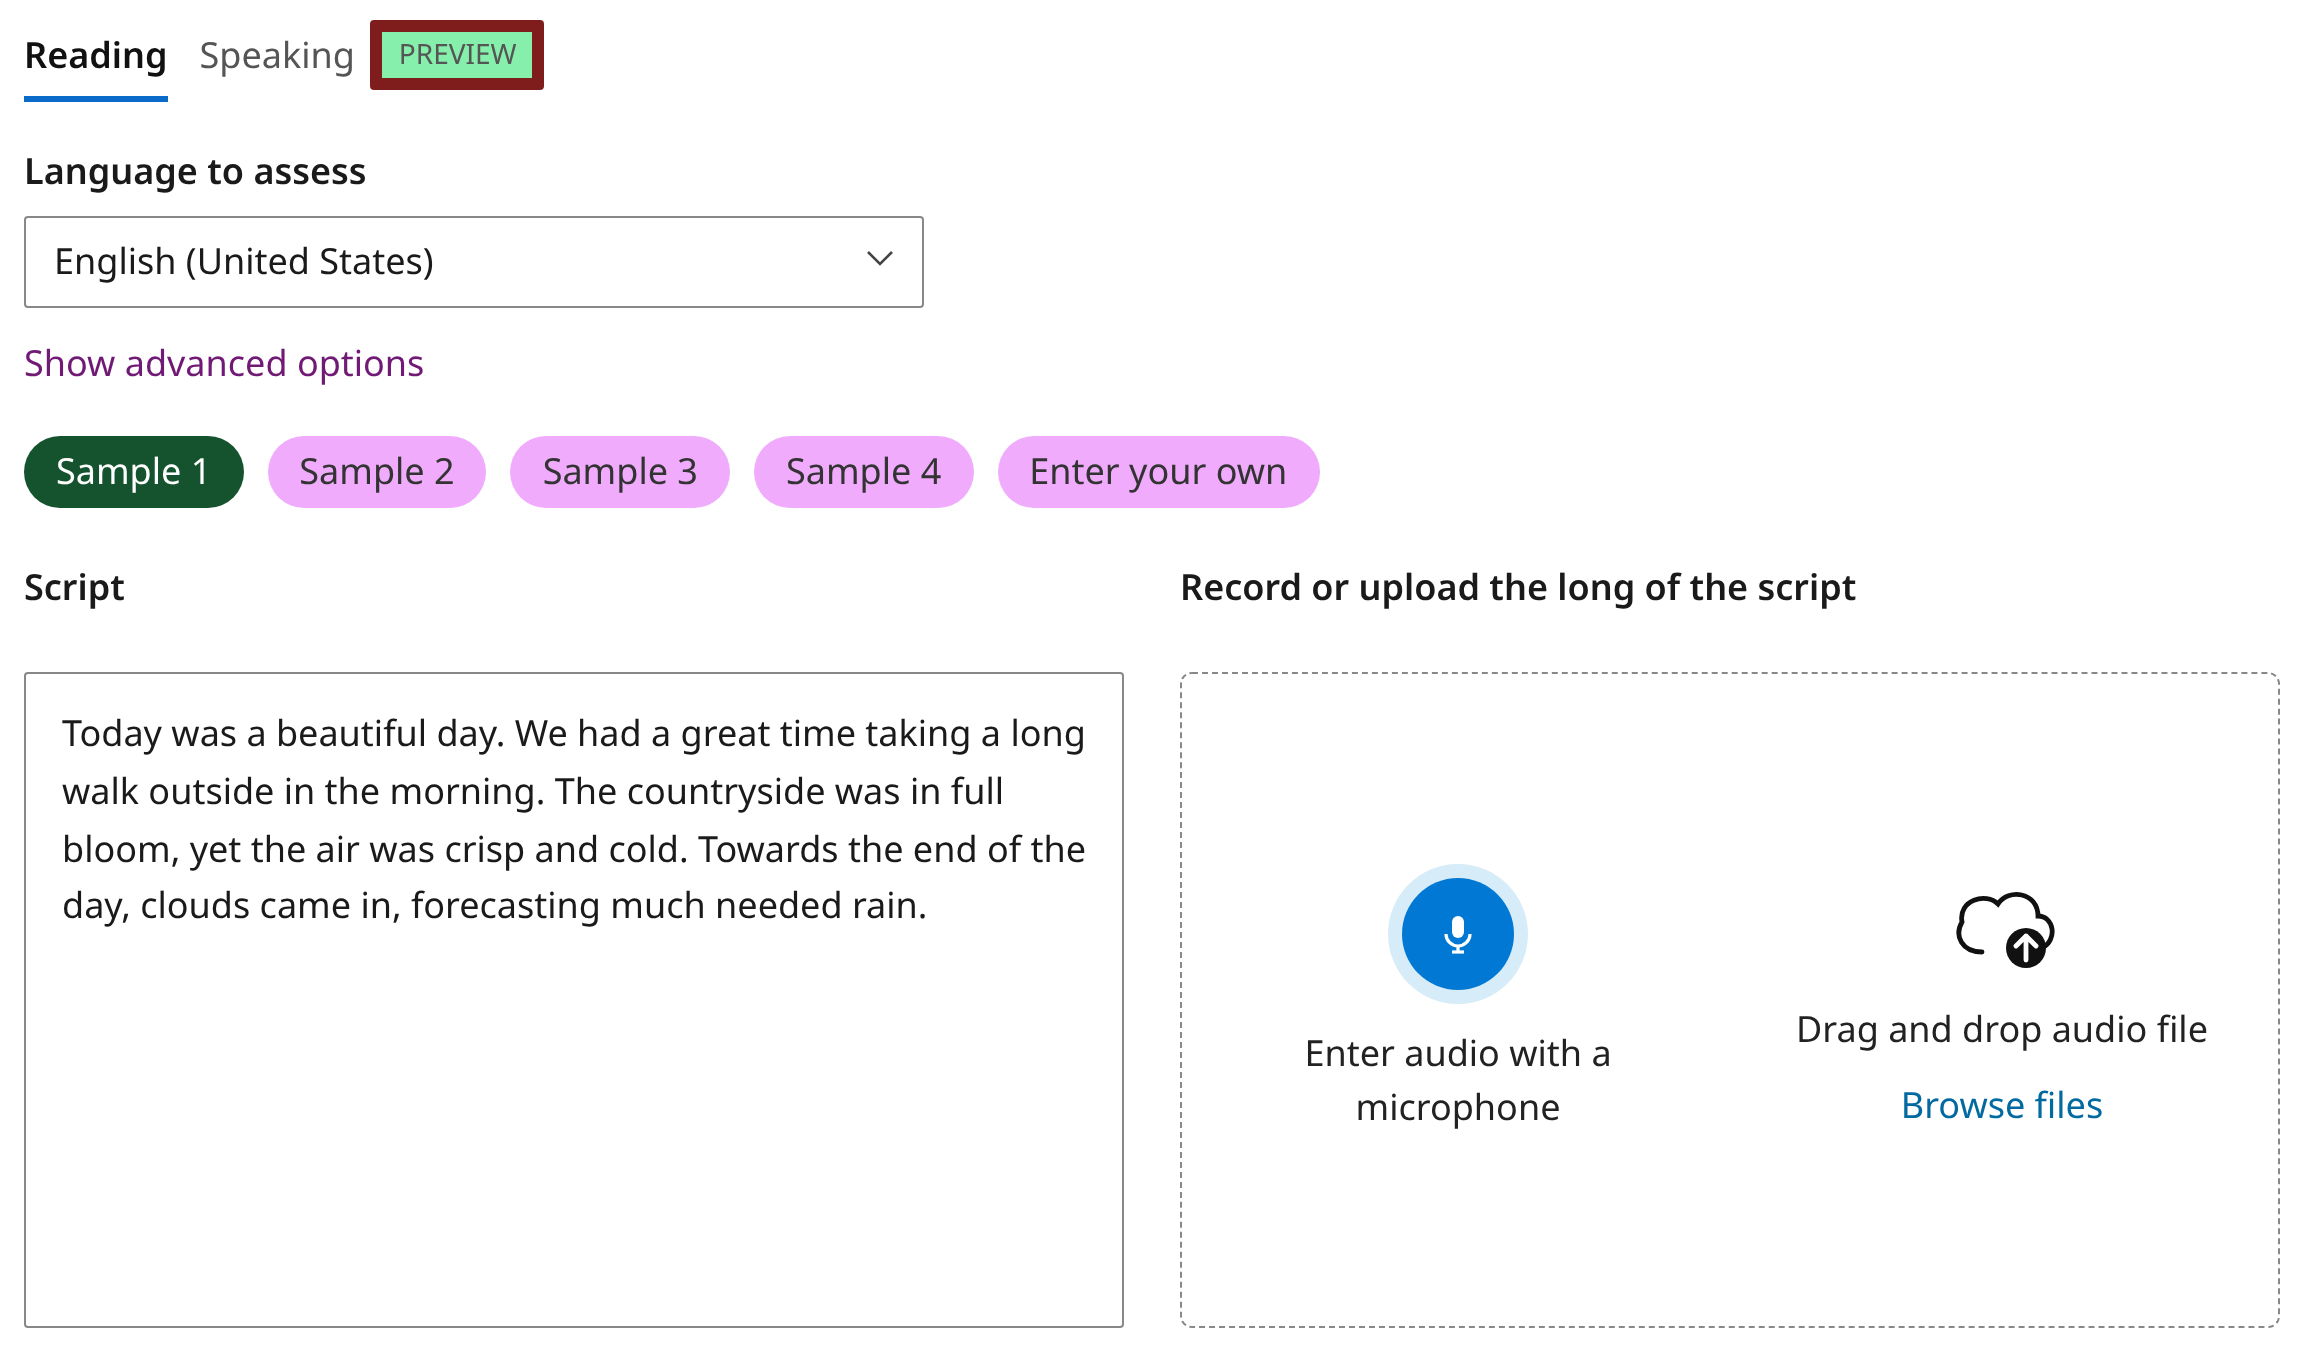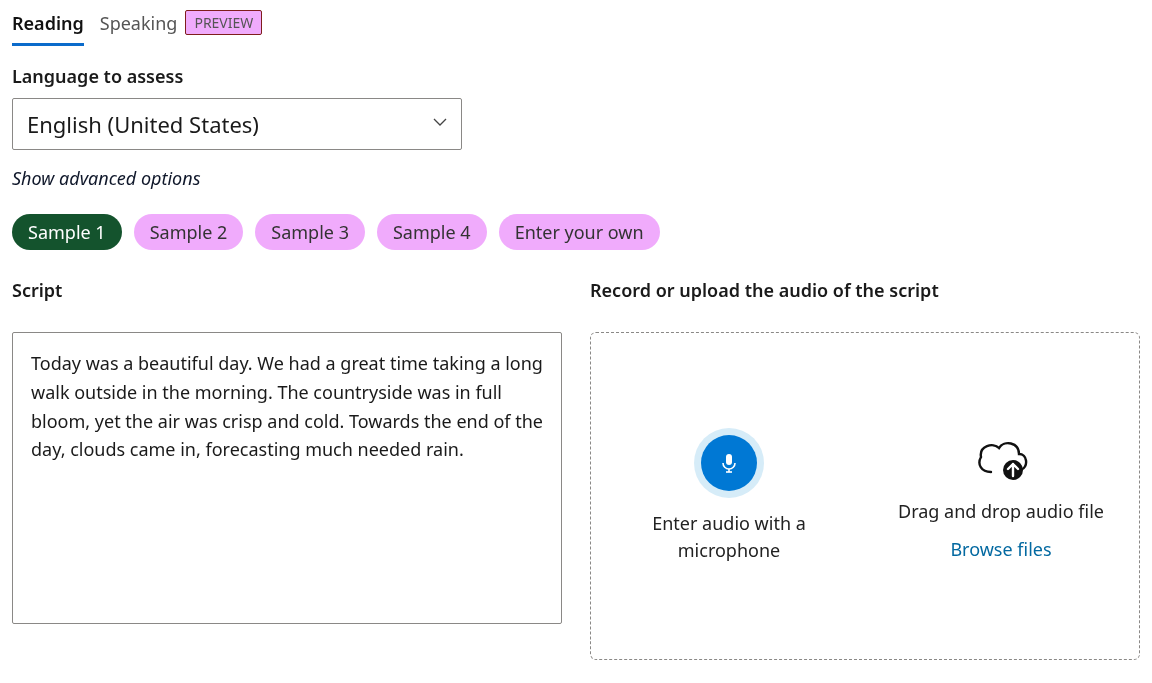--- a/index.html
+++ b/index.html
@@ -37,60 +37,59 @@
       position: absolute;
       left: 0;
       right: 0;
       bottom: -1px;
       height: 3px;
       background: #0b6bcb;
     }
     .tab .preview-badge {
       font-size: 14px;
       font-weight: 400;
-      background: #f0abfc;
+      background: #86efac;
       color: #555;
       padding: 2px 8px;
       border-radius: 2px;
-      border: 1px solid #7f1d1d;
+      border: 6px solid #7f1d1d;
     }
     .section-label {
       font-size: 18px;
       font-weight: 600;
       margin-bottom: 10px;
     }
     .select-wrap {
       position: relative;
       width: 450px;
       margin-bottom: 16px;
     }
     .select {
       width: 100%;
       border: 1px solid #8a8886;
       border-radius: 2px;
       padding: 10px 40px 10px 14px;
-      font-size: 22px;
+      font-size: 18px;
       background: #fff;
       cursor: pointer;
     }
     .chevron {
       position: absolute;
       right: 14px;
       top: 50%;
       transform: translateY(-50%);
       pointer-events: none;
       color: #444;
     }
     .link {
-      color: #0f172a;
+      color: #701a75;
       font-size: 18px;
       cursor: pointer;
       display: inline-block;
       margin-bottom: 24px;
-      font-style: italic;
     }
     .pills {
       display: flex;
       gap: 12px;
       margin-bottom: 28px;
     }
     .pill {
       border: none;
       border-radius: 18px;
       padding: 6px 16px;
@@ -113,21 +112,21 @@
     }
     .col .section-label {
       margin-bottom: 30px;
     }
     .script-box {
       border: 1px solid #8a8886;
       border-radius: 2px;
       padding: 16px 18px;
       font-size: 18px;
       line-height: 1.6;
-      height: 292px;
+      height: 328px;
       overflow: auto;
     }
     .dropzone {
       border: 1px dashed #8a8886;
       border-radius: 6px;
       height: 328px;
       display: flex;
       padding: 0 2px;
     }
     .drop-half {
@@ -214,21 +213,21 @@
   <button class="pill">Enter your own</button>
 </div>
 
 <div class="columns">
   <div class="col">
     <div class="section-label">Script</div>
     <div class="script-box">Today was a beautiful day. We had a great time taking a long walk outside in the morning. The countryside was in full bloom, yet the air was crisp and cold. Towards the end of the day, clouds came in, forecasting much needed rain.</div>
   </div>
 
   <div class="col">
-    <div class="section-label">Record or upload the audio of the script</div>
+    <div class="section-label">Record or upload the long of the script</div>
     <div class="dropzone">
       <div class="drop-half">
         <div class="mic-circle-outer">
           <div class="mic-circle-inner">
             <svg width="24" height="24" viewBox="0 0 24 24" fill="#fff">
               <rect x="9" y="3" width="6" height="11" rx="3"></rect>
               <path d="M6 12a6 6 0 0 0 12 0" fill="none" stroke="#fff" stroke-width="1.6"></path>
               <line x1="12" y1="18" x2="12" y2="21" stroke="#fff" stroke-width="1.6"></line>
               <line x1="9" y1="21" x2="15" y2="21" stroke="#fff" stroke-width="1.6"></line>
             </svg>

